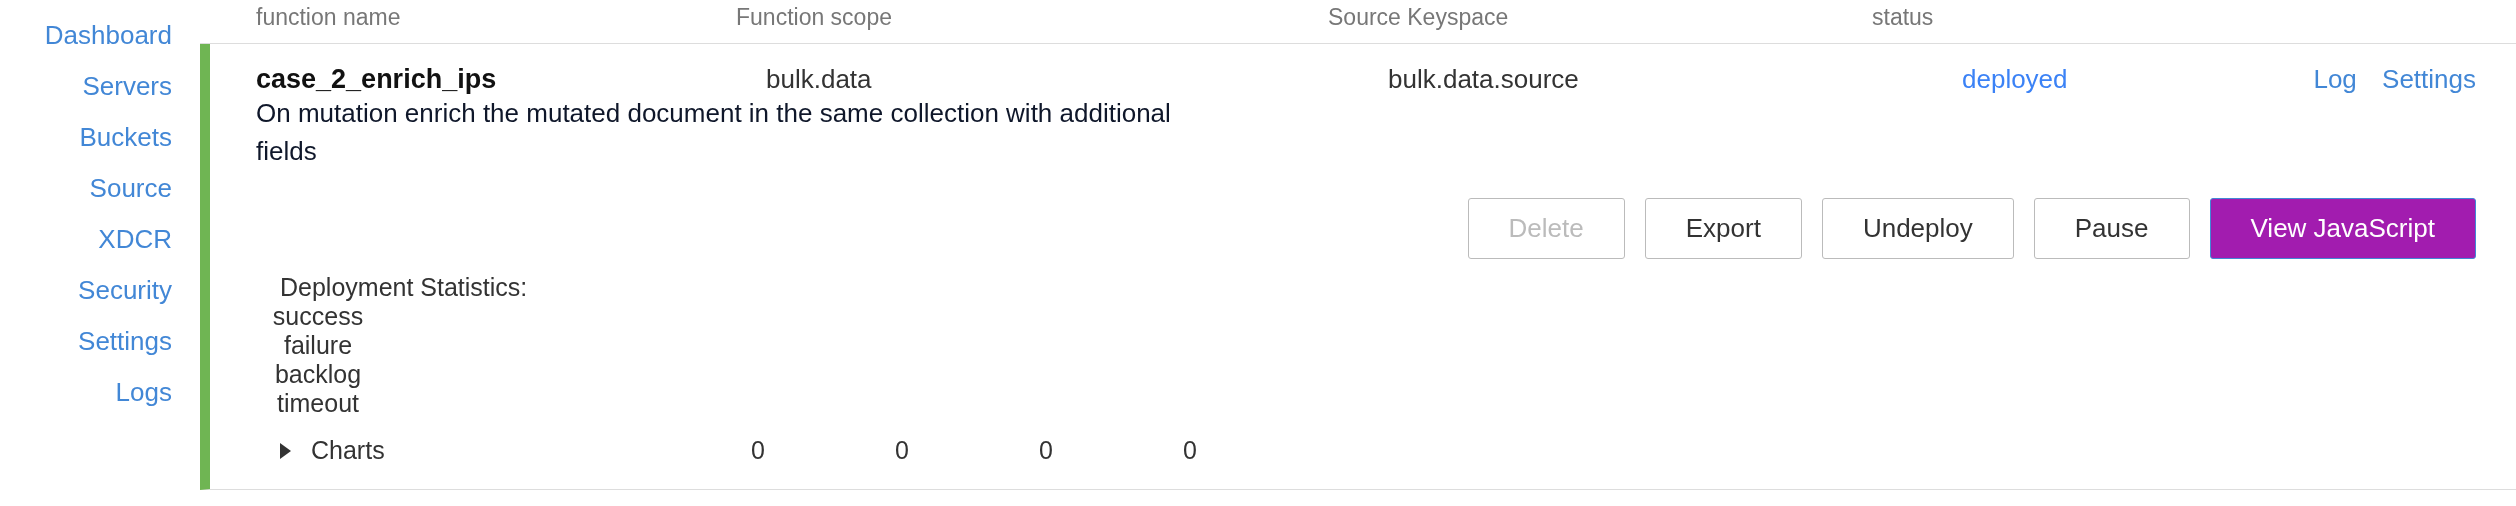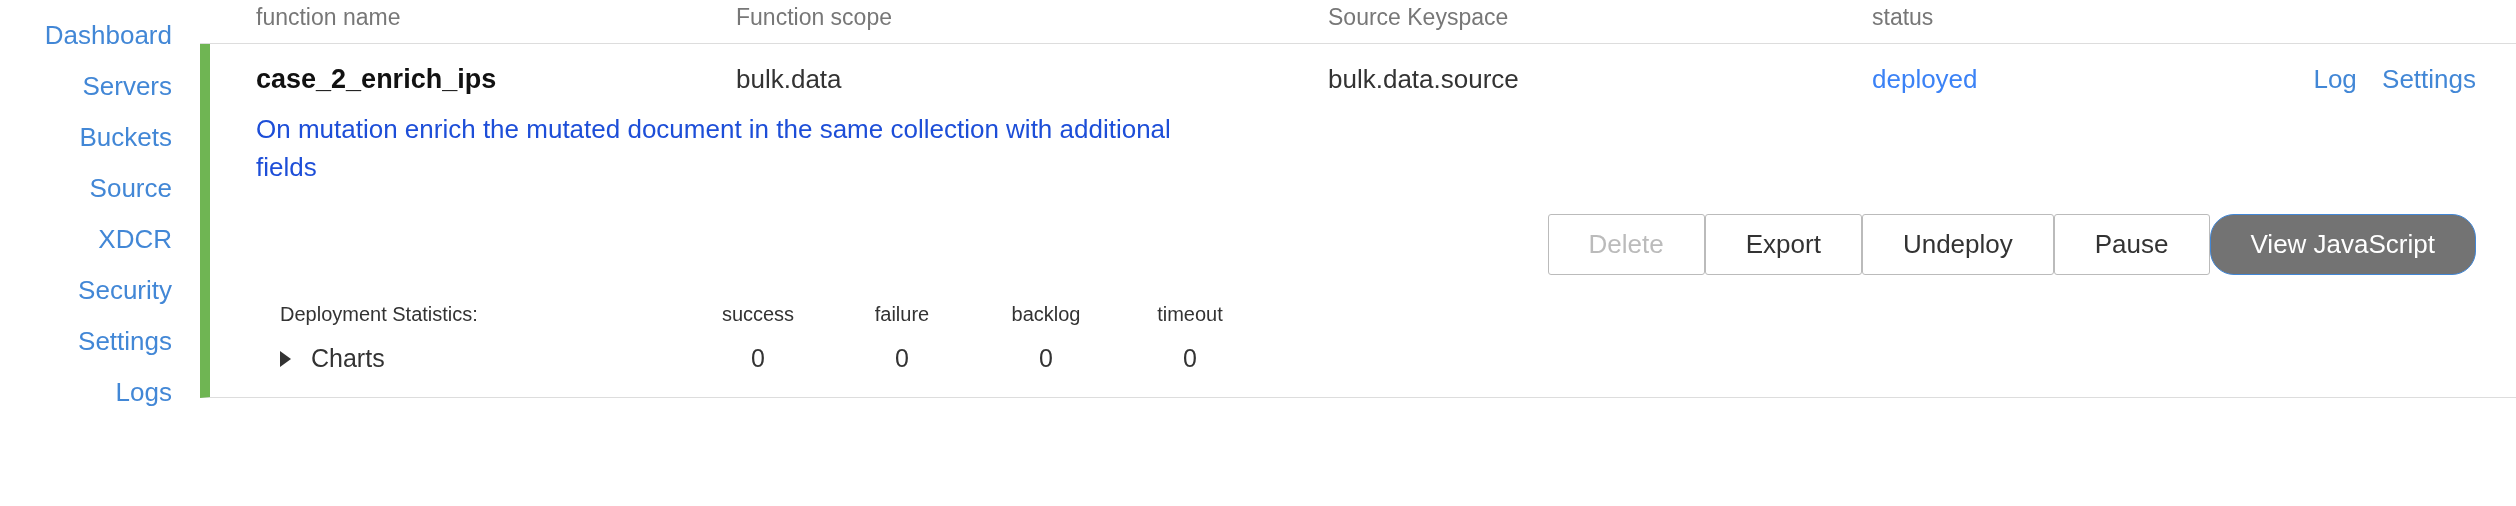--- a/index.html
+++ b/index.html
@@ -46,20 +46,21 @@
     .col-actions { flex: 1; text-align: right; padding-right: 40px; }
     .function-row {
       border-left: 10px solid #6fb553;
       border-bottom: 1px solid #ddd;
       padding: 20px 0 24px 46px;
       margin-left: 0;
     }
     .function-top {
       display: flex;
       align-items: baseline;
+      gap: 30px;
     }
     .function-name {
       width: 480px;
       font-weight: 700;
       font-size: 27px;
       color: #111;
     }
     .function-scope {
       width: 592px;
       font-size: 26px;
@@ -80,56 +81,56 @@
       text-align: right;
       padding-right: 40px;
       color: #4287d6;
       font-size: 26px;
     }
     .function-links span {
       margin-left: 18px;
       cursor: pointer;
     }
     .function-desc {
-      margin-top: 16px;
-      font-size: 26px;
-      color: #1d4ed8;
+      font-size: 26px;
+      color: #0f172a;
       max-width: 920px;
       line-height: 1.45;
     }
     .button-row {
       display: flex;
       justify-content: flex-end;
+      gap: 20px;
       margin-top: 28px;
       padding-right: 40px;
     }
     .btn {
       padding: 14px 40px;
       font-size: 26px;
       border: 1px solid #bbb;
       background: #fff;
       color: #333;
       border-radius: 3px;
       cursor: pointer;
     }
     .btn.disabled {
       color: #bbb;
       cursor: default;
     }
     .btn.primary {
-      background: #737373;
+      background: #a21caf;
       border-color: #4287d6;
       color: #fff;
-      border-radius: 24px;
     }
     .stats-header {
       display: flex;
-      margin-top: 28px;
-      font-size: 20px;
-      color: #333;
+      margin-top: 14px;
+      font-size: 25px;
+      color: #333;
+      flex-direction: column;
     }
     .stats-label {
       width: 440px;
       padding-left: 24px;
     }
     .stats-col {
       width: 144px;
       text-align: center;
       padding-right: 20px;
     }

